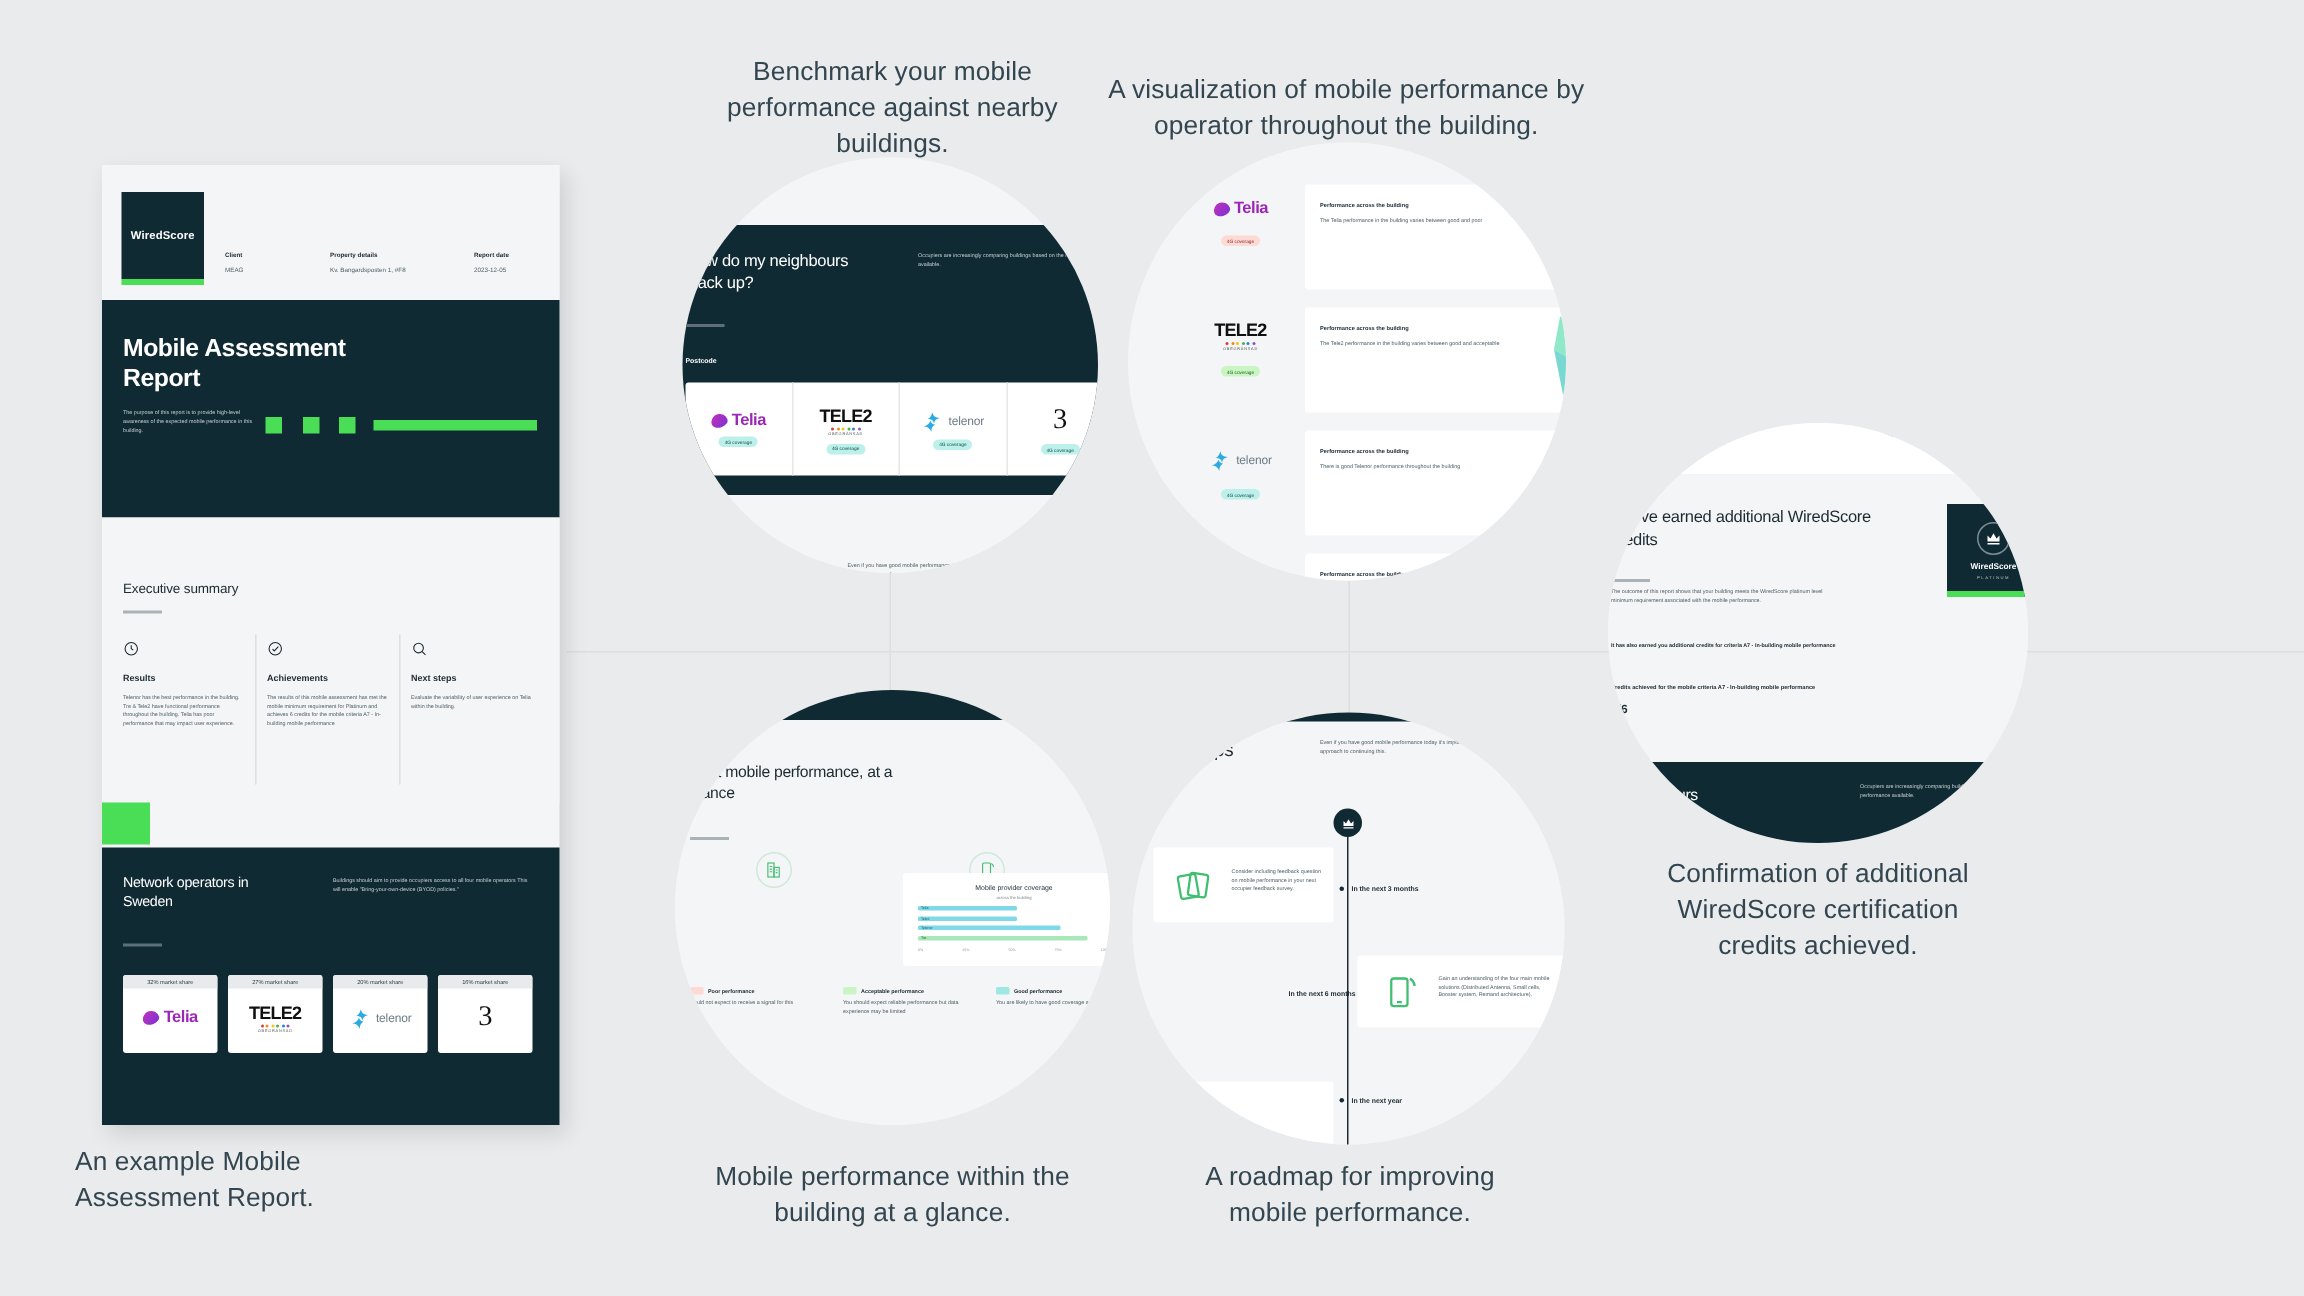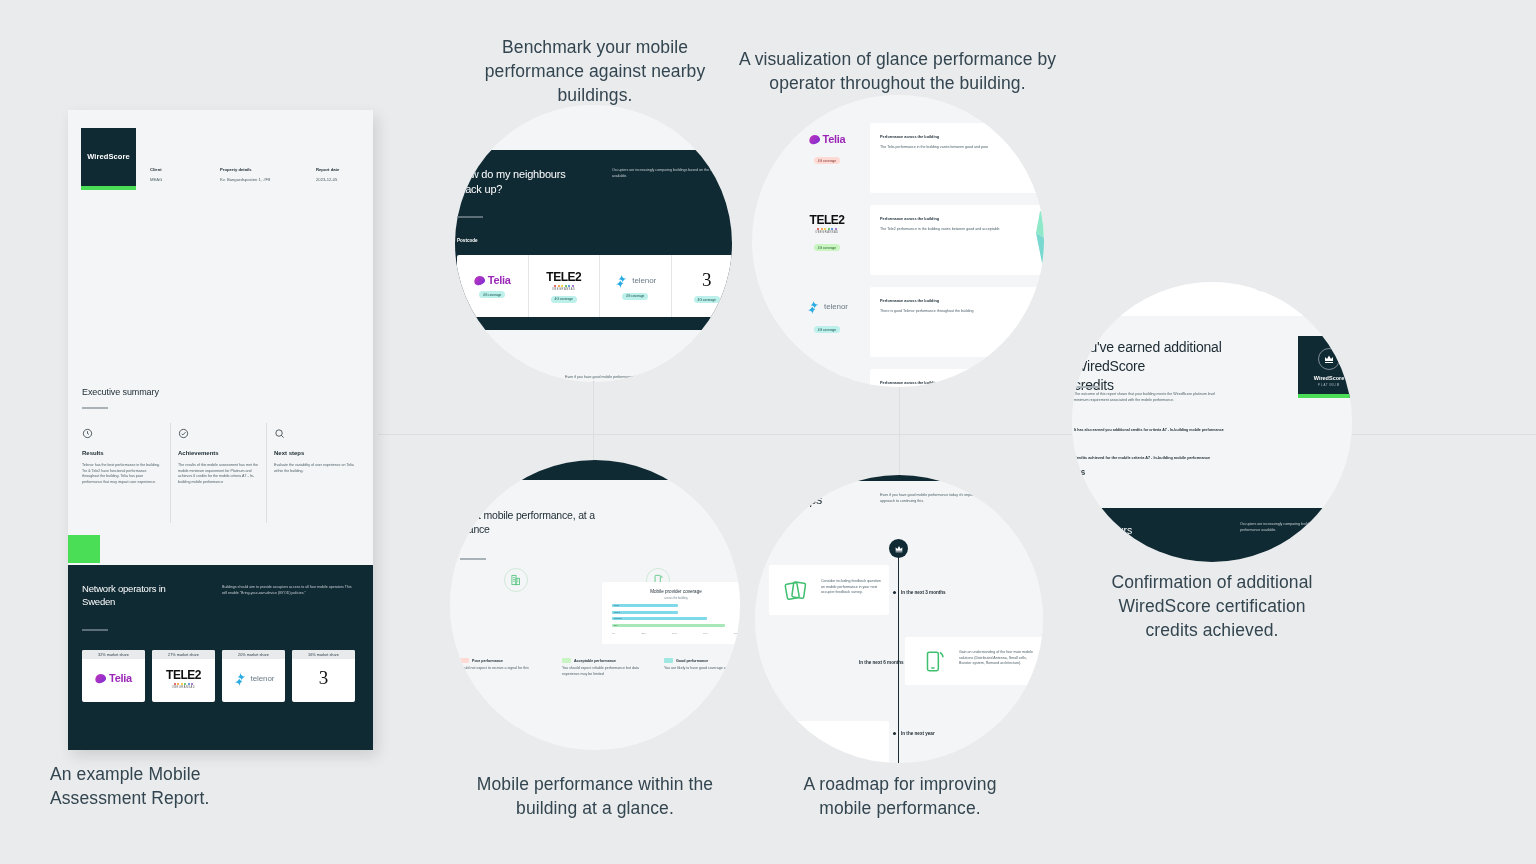--- a/index.html
+++ b/index.html
@@ -101,20 +101,29 @@
     <div style="position:absolute;left:152px;top:57px;">
       <div style="font-size:4.2px;font-weight:bold;color:#1b2a33;">Property details</div>
       <div style="font-size:4.2px;color:#4d6069;margin-top:5px;">Kv. Bangardsposten 1, #F8</div>
     </div>
     <div style="position:absolute;left:248px;top:57px;">
       <div style="font-size:4.2px;font-weight:bold;color:#1b2a33;">Report date</div>
       <div style="font-size:4.2px;color:#4d6069;margin-top:5px;">2023-12-05</div>
     </div>
   </div>
 
+  <div class="dark" style="position:absolute;left:0;top:90px;width:100%;height:145px;">
+    <div style="position:absolute;left:14px;top:22px;width:230px;font-size:16.5px;font-weight:bold;line-height:1.22;white-space:pre-line;letter-spacing:-.3px;">Mobile Assessment
+Report</div>
+    <div style="position:absolute;left:14px;top:72px;width:90px;font-size:3.6px;line-height:1.7;color:#c6ced2;">The purpose of this report is to provide high-level awareness of the expected mobile performance in this building.</div>
+    <div class="green-sq" style="position:absolute;left:109px;top:78px;width:11px;height:11px;"></div>
+    <div class="green-sq" style="position:absolute;left:134px;top:78px;width:11px;height:11px;"></div>
+    <div class="green-sq" style="position:absolute;left:158px;top:78px;width:11px;height:11px;"></div>
+    <div class="green-sq" style="position:absolute;left:181px;top:80px;width:109px;height:7px;"></div>
+  </div>
 
   <div style="position:absolute;left:0;top:235px;width:100%;height:190px;background:#f4f5f6;">
     <div style="position:absolute;left:14px;top:42px;font-size:9px;letter-spacing:-.1px;">Executive summary</div>
     <div class="rule" style="position:absolute;left:14px;top:56px;"></div>
 
     <div style="position:absolute;left:14px;top:80px;width:82px;">
       <svg width="11" height="11" viewBox="0 0 24 24" fill="none" stroke="#1b2a33" stroke-width="1.6">
         <circle cx="12" cy="12" r="9"></circle>
           <path d="M12 7v5l3 2"></path>
       </svg>
@@ -337,21 +346,21 @@
         <div style="position:absolute;left:10px;top:12px;font-size:3.8px;font-weight:bold;color:#1b2a33;">Performance across the building</div>
 
         <svg width="74" height="66" viewBox="0 0 74 66" style="position:absolute;right:10px;top:2px;">
           <polygon points="30,8 46,14 42,40 28,34" fill="#9ceda0"></polygon>
         </svg>
       </div>
     </div>
   </div>
 </div>
 
-<div class="caption" style="left:730px;top:47px;width:335px;white-space:pre-line;">A visualization of glance performance by
+<div class="caption" style="left:730px;top:47px;width:335px;white-space:pre-line;">A visualization of mobile performance by
 operator throughout the building.</div>
 
 <div class="circle" style="left:450px;top:460px;width:290px;height:290px;">
   <div class="inner" style="left:-8px;top:-48px;width:320px;height:420px;background:#f4f5f6;">
 
     <div class="dark" style="position:absolute;left:0;top:46px;width:100%;height:22px;"></div>
 
     <div style="position:absolute;left:18px;top:96px;width:175px;font-size:10.5px;line-height:1.35;white-space:pre-line;letter-spacing:-.2px;">Next mobile performance, at a
 glance</div>
     <div class="rule" style="position:absolute;left:18px;top:140px;"></div>
@@ -483,21 +492,21 @@
 mobile performance.</div>
 
 <div class="circle" style="left:1072px;top:282px;width:280px;height:280px;">
   <div class="inner" style="left:-12px;top:-30px;width:320px;height:400px;background:#f4f5f6;">
 
     <div class="tiny" style="position:absolute;left:140px;top:36px;width:130px;">It is acceptable for performance throughout the building</div>
     <span class="badge badge-green" style="position:absolute;left:14px;top:42px;">coverage</span>
     <div class="card" style="position:absolute;left:60px;top:20px;width:200px;height:44px;"></div>
     <div style="position:absolute;left:224px;top:14px;width:46px;height:24px;background:#c9f5c2;"></div>
 
-    <div style="position:absolute;left:14px;top:86px;width:215px;font-size:14px;line-height:1.35;white-space:pre-line;letter-spacing:-.2px;">You've earned additional WiredScore
+    <div style="position:absolute;left:14px;top:86px;width:215px;font-size:11px;line-height:1.35;white-space:pre-line;letter-spacing:-.2px;">You've earned additional WiredScore
 credits</div>
     <div class="rule" style="position:absolute;left:14px;top:128px;"></div>
 
     <div class="tiny" style="position:absolute;left:14px;top:140px;width:155px;">The outcome of this report shows that your building meets the WiredScore platinum level minimum requirement associated with the mobile performance.</div>
     <div class="tiny" style="position:absolute;left:14px;top:176px;width:155px;font-weight:bold;color:#1b2a33;">It has also earned you additional credits for criteria A7 - In-building mobile performance</div>
     <div style="position:absolute;left:14px;top:204px;width:220px;font-size:3.8px;font-weight:bold;color:#1b2a33;">Credits achieved for the mobile criteria A7 - In-building mobile performance</div>
     <div style="position:absolute;left:14px;top:216px;font-size:8px;font-weight:bold;">6/6</div>
 
     <div style="position:absolute;left:238px;top:84px;width:62px;height:62px;background:#102a34;display:flex;flex-direction:column;align-items:center;justify-content:center;">
       <div style="width:22px;height:22px;border-radius:50%;border:1px solid #7e8c93;display:flex;align-items:center;justify-content:center;">

